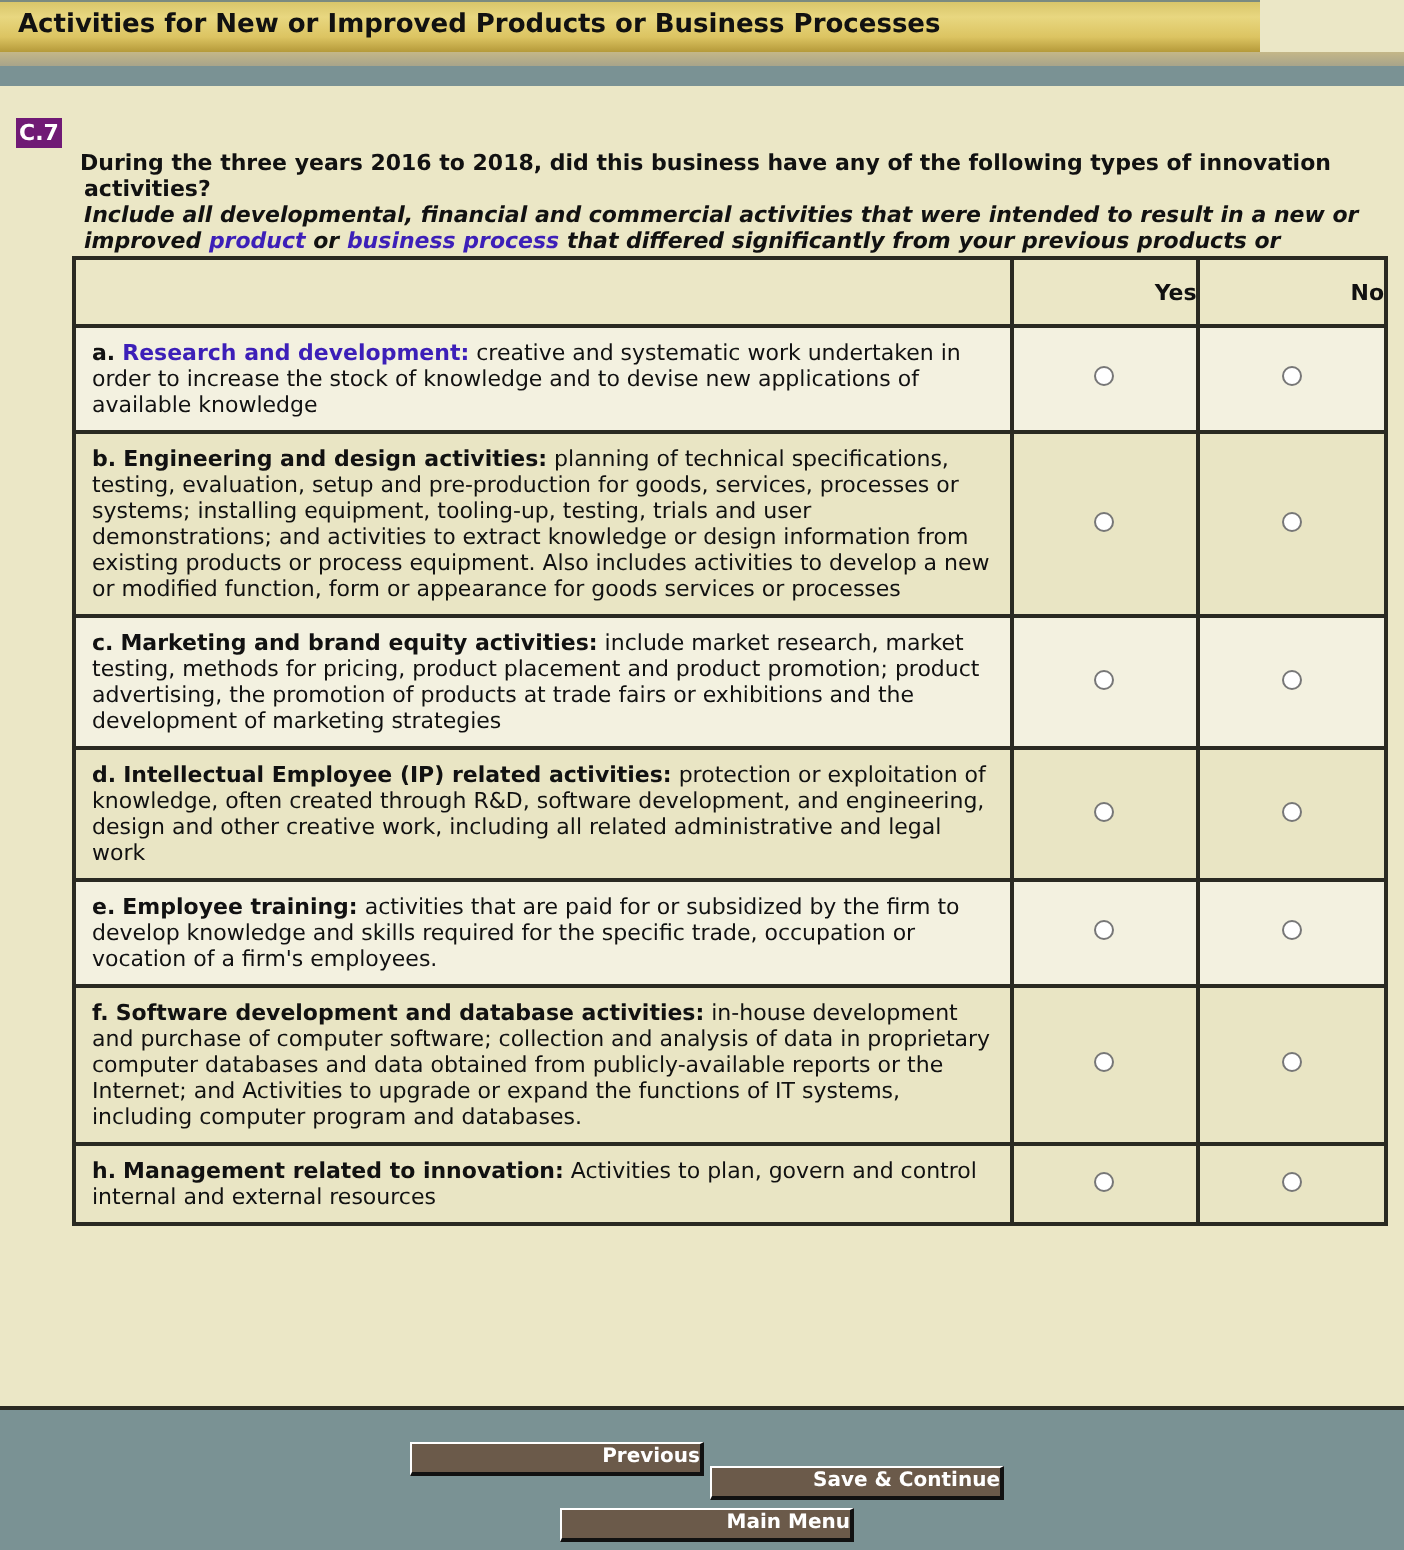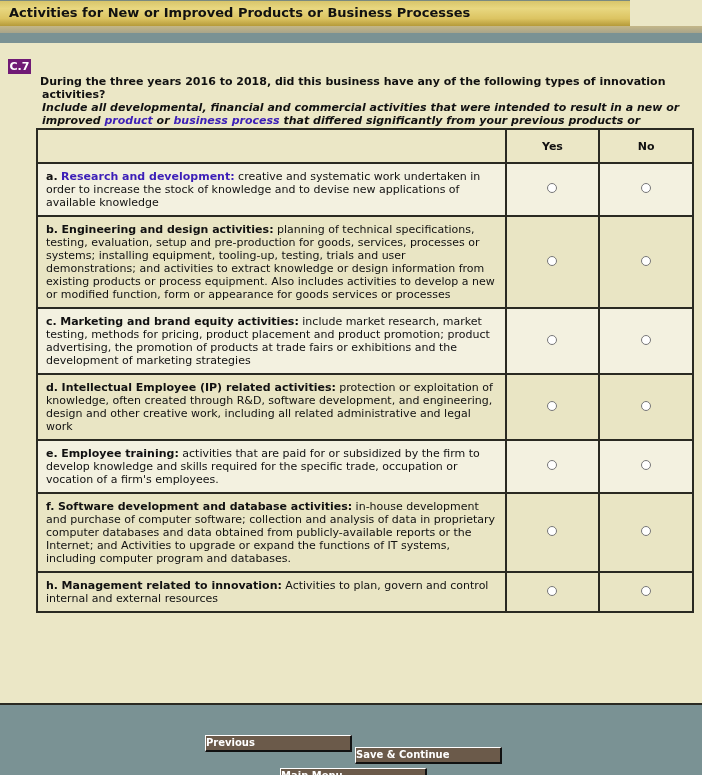--- a/index.html
+++ b/index.html
@@ -38,21 +38,21 @@
   .link { color: #3c1fb8; }
 
   table.grid {
     position: absolute; left: 36px; top: 128px; width: 658px;
     border-collapse: collapse;
   }
   table.grid td, table.grid th {
     border: 2px solid #2a2a22; padding: 0; vertical-align: middle;
   }
   table.grid th {
-    height: 32px; font-weight: bold; font-size: 11px; text-align: center;
+    height: 32px; font-weight: bold; font-size: 11px; text-align: right;
     background: #ebe7c6;
   }
   .c1 { width: 468px; }
   .c2 { width: 92px; }
   .c3 { width: 92px; }
   td.desc { padding: 6px 8px 6px 8px !important; line-height: 13px; font-size: 11px; }
   tr.light td { background: #f3f1e0; }
   tr.dark td { background: #e9e5c4; }
   td.radio { text-align: center; }
   .rb {
@@ -60,24 +60,24 @@
     border: 1px solid #777; background: #fff;
   }
   b { font-weight: bold; }
 
   .footer {
     position: absolute; left: 0; top: 703px; width: 702px; height: 72px;
     background: #7a9294; border-top: 2px solid #2a2a22; box-sizing: border-box;
   }
   .btn {
     position: absolute; height: 14px; background: #6b5a4a; color: #fff;
-    font-weight: bold; font-size: 10px; text-align: left; line-height: 14px;
+    font-weight: bold; font-size: 10px; text-align: right; line-height: 14px;
     border-top: 1px solid #fff; border-left: 1px solid #fff;
     border-right: 2px solid #111; border-bottom: 2px solid #111;
-    box-sizing: content-box; cursor: pointer; margin-top: 14px;
+    box-sizing: content-box; cursor: pointer;
   }
 </style>
 </head>
 <body>
 
 <div class="titlebar">
   <span class="t">Activities for New or Improved Products or Business Processes</span>
 </div>
 <div class="strip1"></div>
 <div class="strip2"></div>

